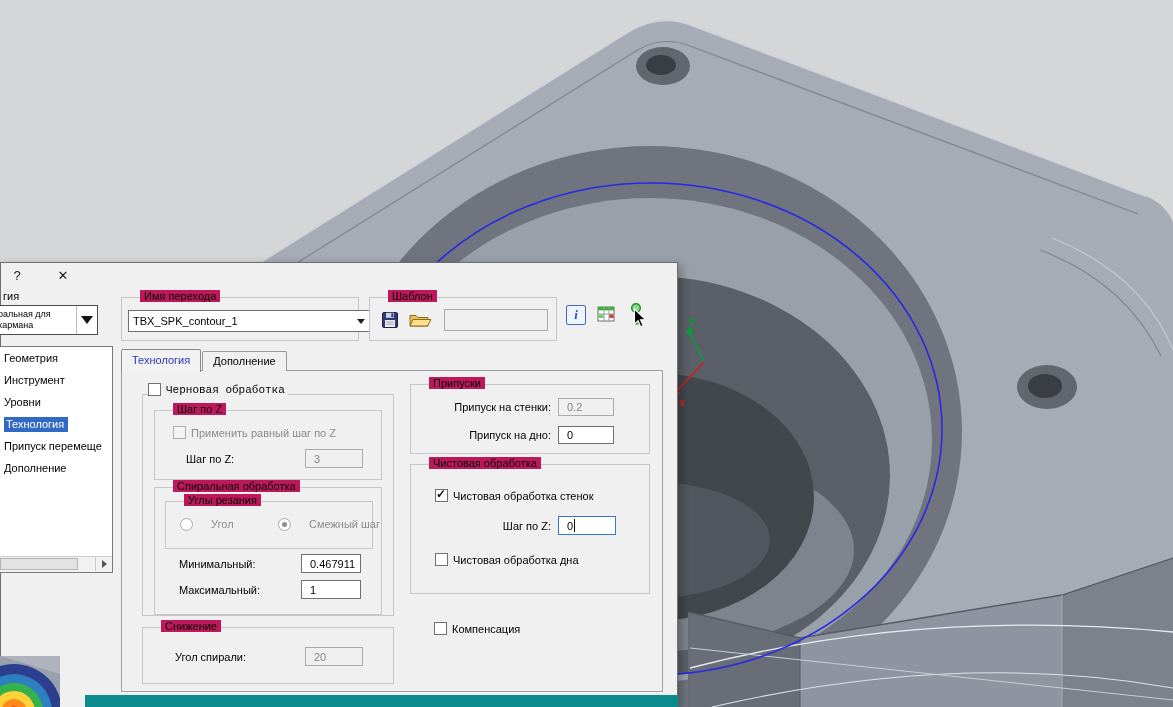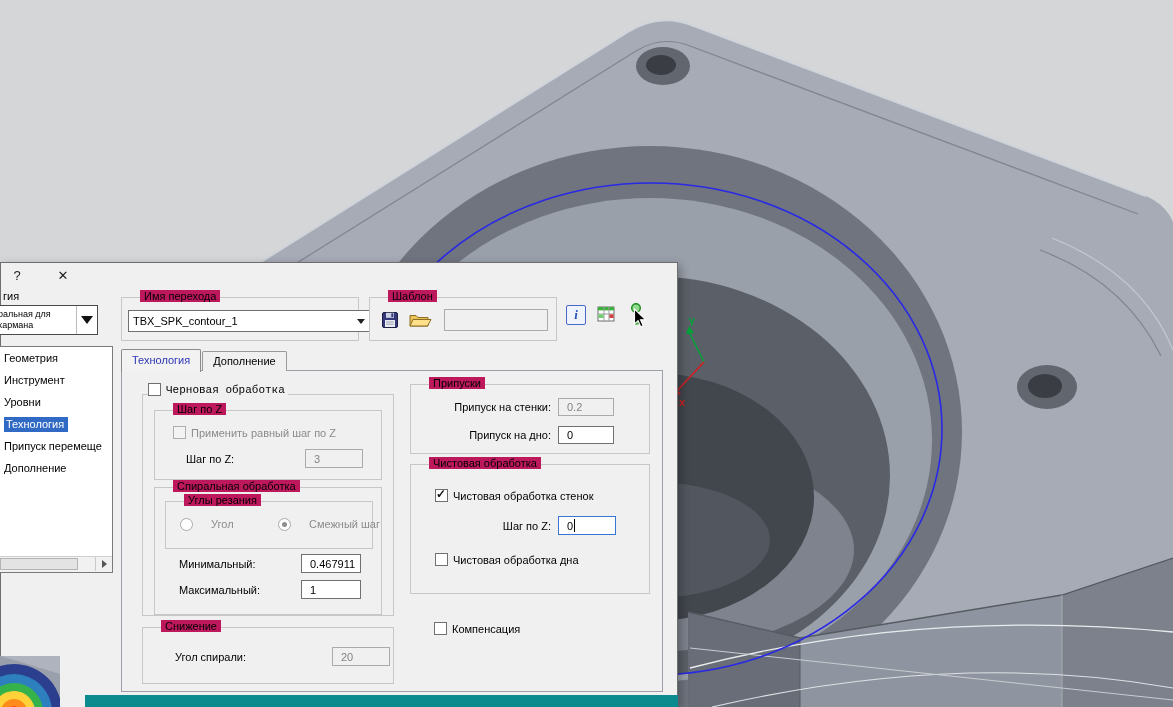--- a/index.html
+++ b/index.html
@@ -291,21 +291,21 @@
         </div>
         <div class="lbl" style="left:24px; top:96px;">Максимальный:</div>
         <div class="field" style="left:146px; top:92px; width:60px; height:19px;">
           <span>1</span>
         </div>
       </div>
 
       <div class="group" style="left:20px; top:256px; width:252px; height:57px;">
         <div class="group-label">Снижение</div>
         <div class="lbl" style="left:32px; top:23px;">Угол спирали:</div>
-        <div class="field disabled" style="left:162px; top:19px; width:58px; height:19px;margin-left:27px;">
+        <div class="field disabled" style="left:162px; top:19px; width:58px; height:19px;">
           <span>20</span>
         </div>
       </div>
 
       <div class="group" style="left:288px; top:13px; width:240px; height:70px;">
         <div class="group-label">Припуски</div>
         <div class="lbl right" style="left:8px; top:16px; width:132px;">Припуск на стенки:</div>
         <div class="field disabled" style="left:147px; top:13px; width:56px; height:18px;">
           <span>0.2</span>
         </div>

